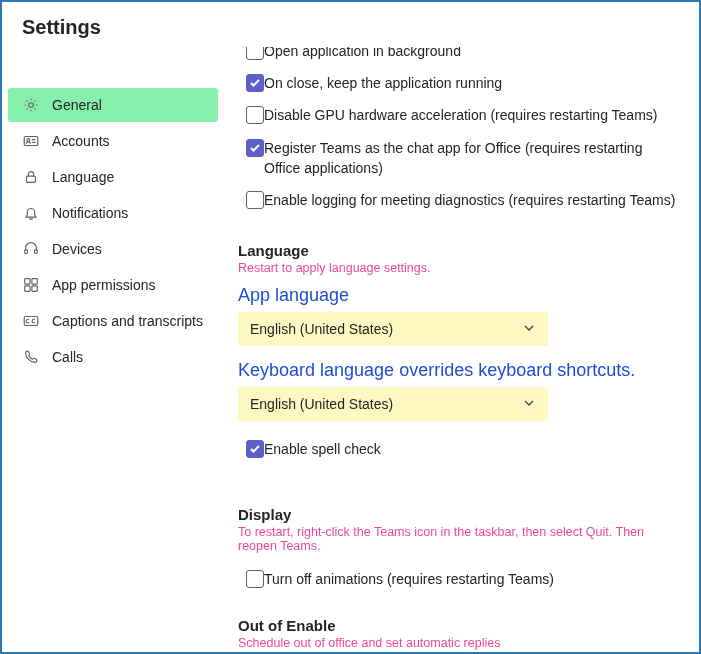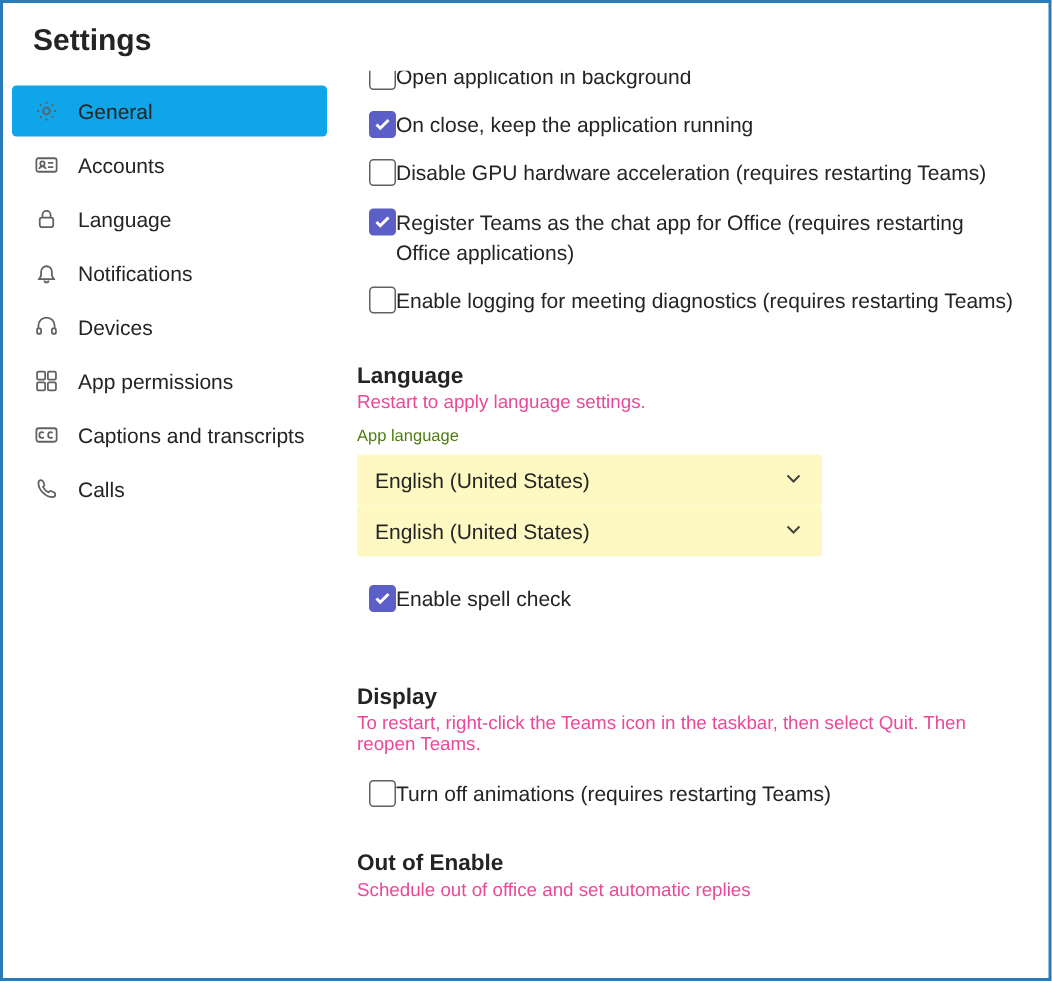--- a/index.html
+++ b/index.html
@@ -33,21 +33,22 @@
     display: flex;
     align-items: center;
     gap: 12px;
     padding: 8px 14px 8px 14px;
     margin: 0 6px 2px 6px;
     border-radius: 3px;
     cursor: pointer;
     color: #252424;
   }
   .nav-item.active {
-    background: #0ea5e9;
+    background: #86efac;
+    margin-top: 31px;
   }
   .nav-icon {
     width: 18px;
     height: 18px;
     display: inline-flex;
     align-items: center;
     justify-content: center;
     color: #616161;
     flex-shrink: 0;
   }
@@ -88,22 +89,22 @@
     font-size: 15px;
     margin-top: 26px;
     margin-bottom: 2px;
   }
   .section-desc {
     font-size: 12.5px;
     color: #ec4899;
     margin-bottom: 10px;
   }
   .field-label {
-    font-size: 11px;
-    color: #4d7c0f;
+    font-size: 18px;
+    color: #1d4ed8;
     margin-top: 8px;
     margin-bottom: 6px;
   }
   .dropdown {
     width: 310px;
     height: 34px;
     background: #fef9c3;
     display: flex;
     align-items: center;
     justify-content: space-between;
@@ -265,20 +266,21 @@
     <div class="field-label">App language</div>
     <div class="dropdown">
       <span>English (United States)</span>
       <span class="chev">
         <svg width="14" height="14" viewBox="0 0 14 14">
             <path d="M3 5l4 4 4-4" stroke="currentColor" stroke-width="1.3" fill="none"></path>
           </svg>
       </span>
     </div>
 
+    <div class="field-label" style="margin-top:14px">Keyboard language overrides keyboard shortcuts.</div>
     <div class="dropdown">
       <span>English (United States)</span>
       <span class="chev">
         <svg width="14" height="14" viewBox="0 0 14 14">
             <path d="M3 5l4 4 4-4" stroke="currentColor" stroke-width="1.3" fill="none"></path>
           </svg>
       </span>
     </div>
 
     <div class="checkbox-row checkbox-indent" style="margin-top:12px">

